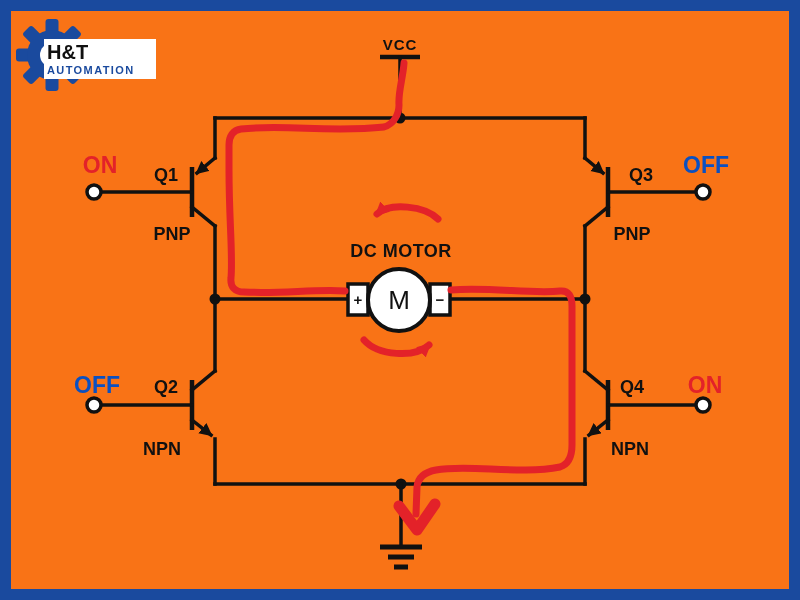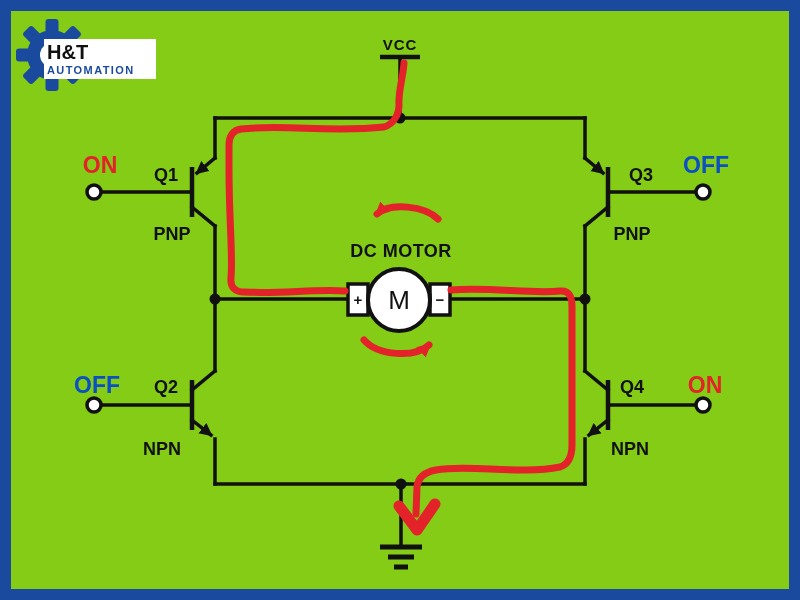--- a/index.html
+++ b/index.html
@@ -1,16 +1,16 @@
 <!DOCTYPE html>
 <html><head>
 <meta charset="utf-8">
 <style>
   html,body{margin:0;padding:0;background:#e8e8e8;}
-  .canvas{position:relative;width:800px;height:600px;background:#84cc16;overflow:hidden;
+  .canvas{position:relative;width:800px;height:600px;background:#f97316;overflow:hidden;
           font-family:"Liberation Sans", sans-serif;}
   .frame{position:absolute;inset:0;border:11px solid #1a4a9e;pointer-events:none;z-index:5;}
   svg{position:absolute;left:0;top:0;}
   .wire{stroke:#111111;stroke-width:3.5;fill:none;stroke-linecap:square;}
   .wire-thick{stroke:#111111;stroke-width:4.5;fill:none;stroke-linecap:butt;}
   .dot{fill:#111111;stroke:none;}
   .terminal{fill:#ffffff;stroke:#111111;stroke-width:3.5;}
   .motor-body{fill:#ffffff;stroke:#111111;stroke-width:4;}
   .motor-term{fill:#ffffff;stroke:#111111;stroke-width:3.5;}
   .lbl{font-family:"Liberation Sans",sans-serif;font-weight:bold;fill:#111111;}

